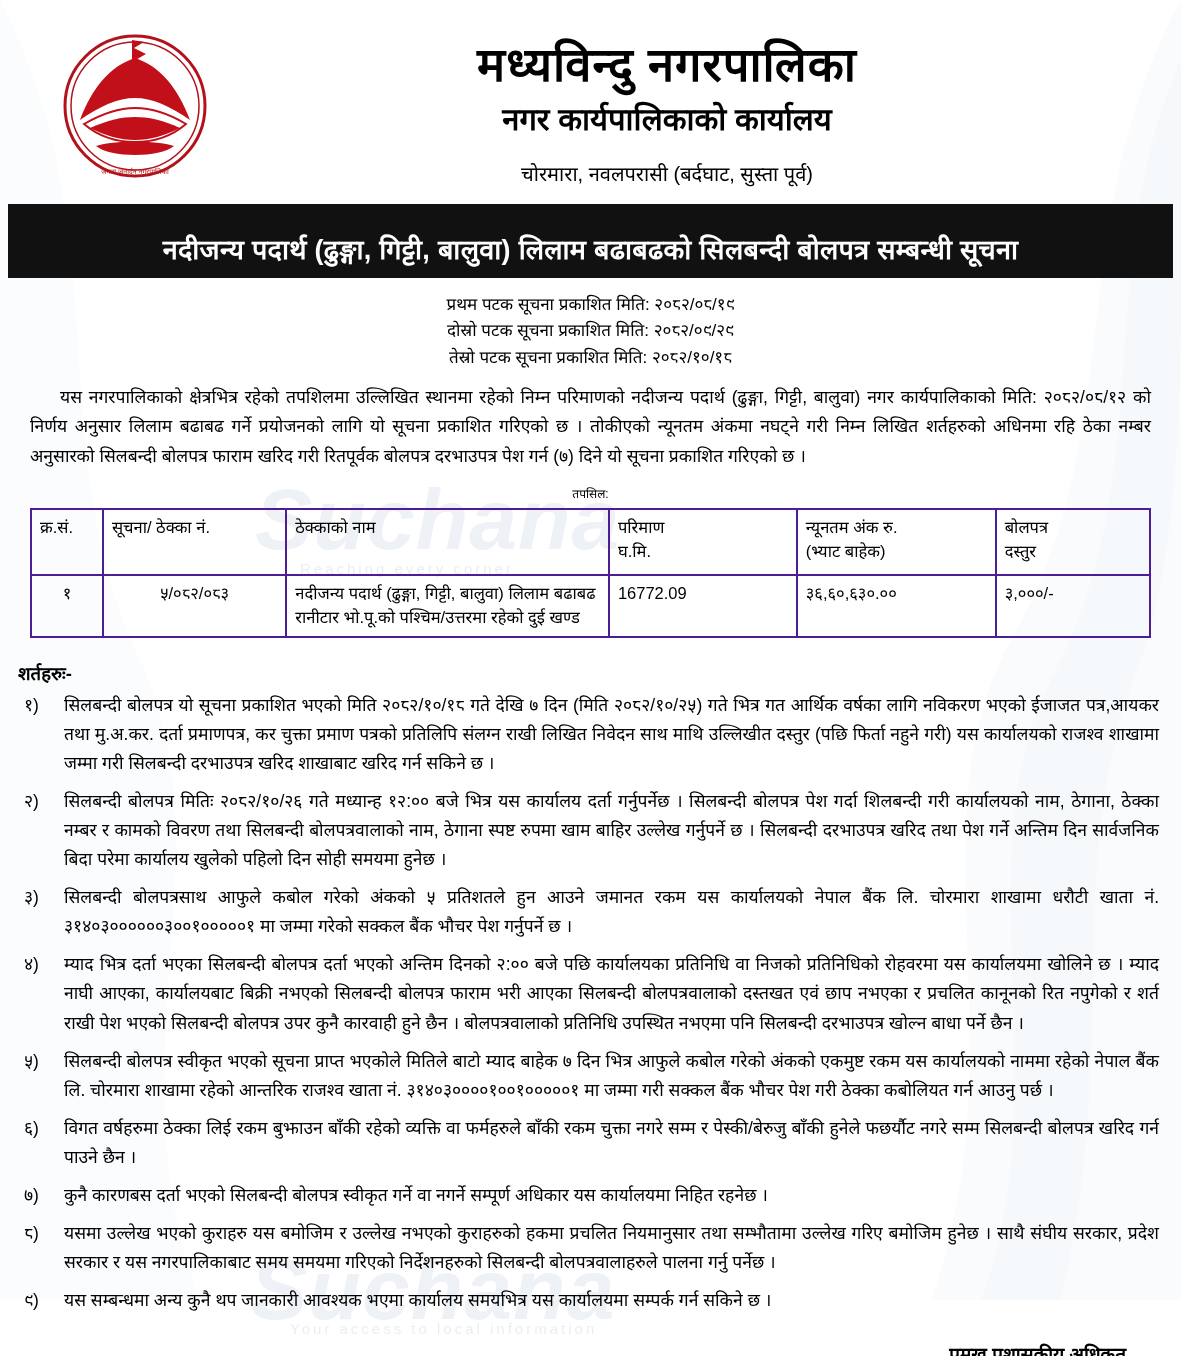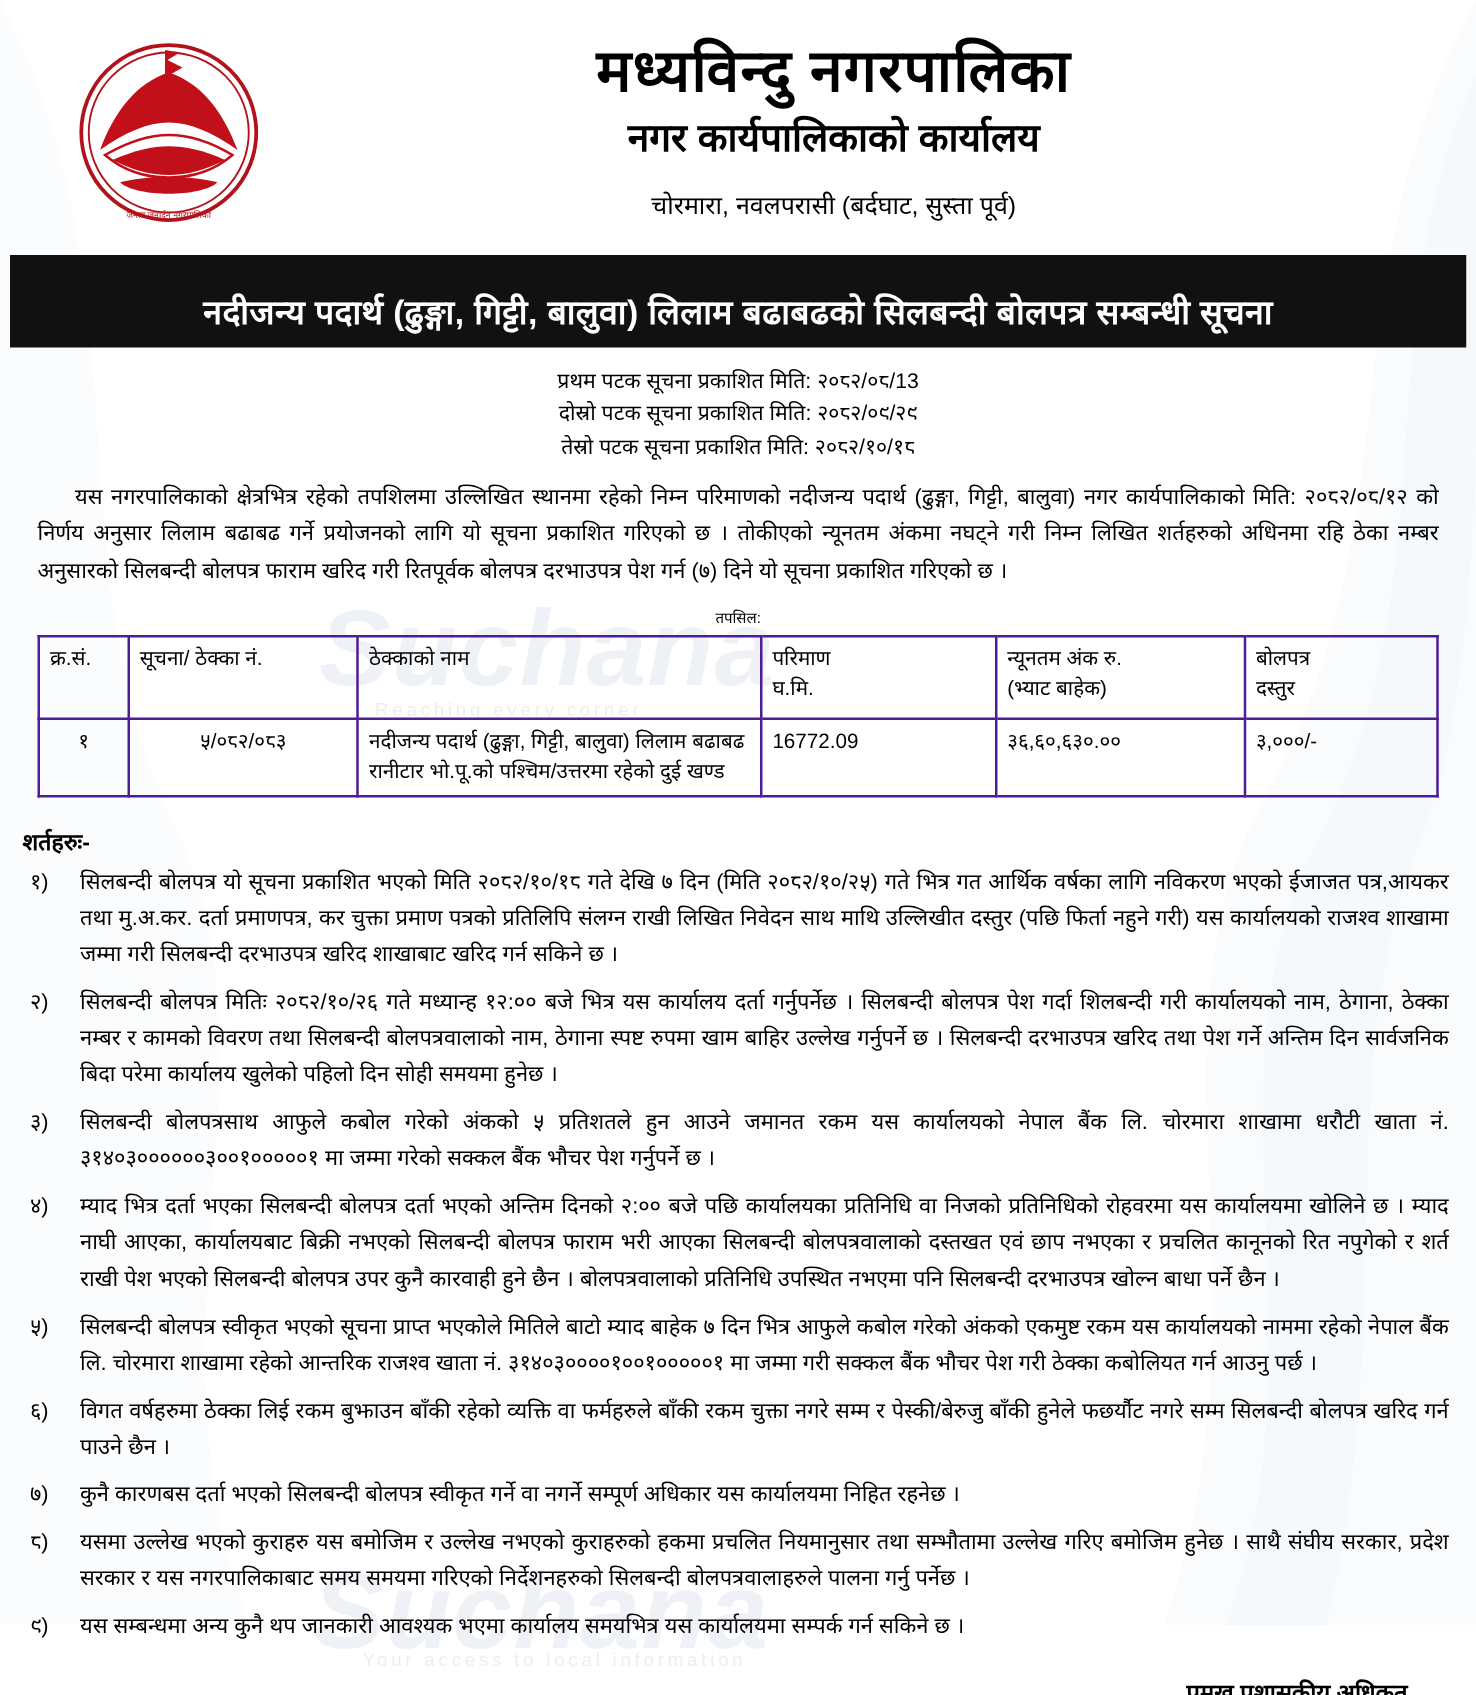--- a/index.html
+++ b/index.html
@@ -82,21 +82,21 @@
 
   .page {
     position: relative;
     z-index: 2;
     padding: 0 0 0 0;
   }
 
   
   .header {
     display: flex;
-    align-items: center;
+    align-items: flex-end;
     padding: 18px 27px 6px 50px;
   }
   .emblem {
     width: 170px;
     flex: 0 0 170px;
     display: flex;
     justify-content: center;
     align-items: flex-start;
     padding-top: 10px;
   }
@@ -264,21 +264,21 @@
     <div class="header-text">
       <div class="org-name">मध्यविन्दु नगरपालिका</div>
       <div class="org-office">नगर कार्यपालिकाको कार्यालय</div>
       <div class="org-addr">चोरमारा, नवलपरासी (बर्दघाट, सुस्ता पूर्व)</div>
     </div>
   </div>
 
   <div class="title-bar">नदीजन्य पदार्थ (ढुङ्गा, गिट्टी, बालुवा) लिलाम बढाबढको सिलबन्दी बोलपत्र सम्बन्धी सूचना</div>
 
   <div class="pub-dates">
-    <div>प्रथम पटक सूचना प्रकाशित मिति: २०८२/०८/13</div>
+    <div>प्रथम पटक सूचना प्रकाशित मिति: २०८२/०८/१९</div>
     <div>दोस्रो पटक  सूचना प्रकाशित मिति: २०८२/०९/२९</div>
     <div>तेस्रो पटक सूचना प्रकाशित मिति: २०८२/१०/१८</div>
   </div>
 
   <p class="intro">यस नगरपालिकाको  क्षेत्रभित्र रहेको तपशिलमा उल्लिखित स्थानमा रहेको निम्न परिमाणको नदीजन्य पदार्थ (ढुङ्गा, गिट्टी, बालुवा) नगर कार्यपालिकाको मिति: २०८२/०८/१२ को निर्णय अनुसार लिलाम बढाबढ गर्ने प्रयोजनको लागि यो सूचना प्रकाशित गरिएको छ । तोकीएको न्यूनतम अंकमा नघट्ने गरी निम्न लिखित शर्तहरुको अधिनमा रहि ठेका नम्बर अनुसारको सिलबन्दी बोलपत्र फाराम खरिद गरी रितपूर्वक बोलपत्र दरभाउपत्र पेश गर्न (७) दिने यो सूचना प्रकाशित गरिएको छ ।</p>
 
   <div class="tapasil-label">तपसिल:</div>
 
   <table class="detail">
     <thead>

